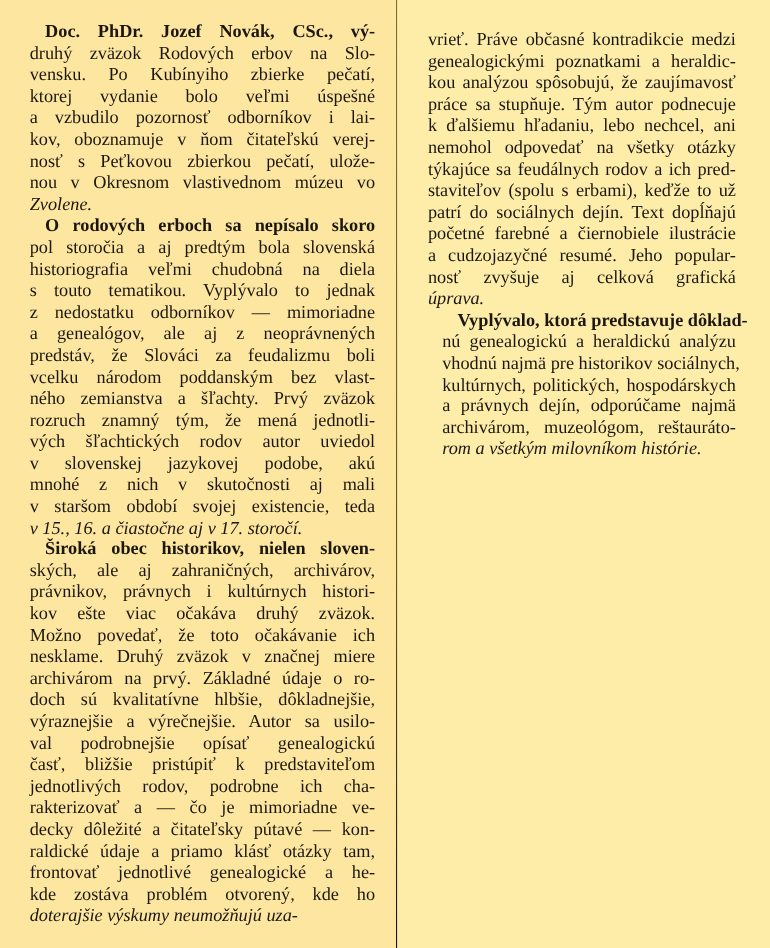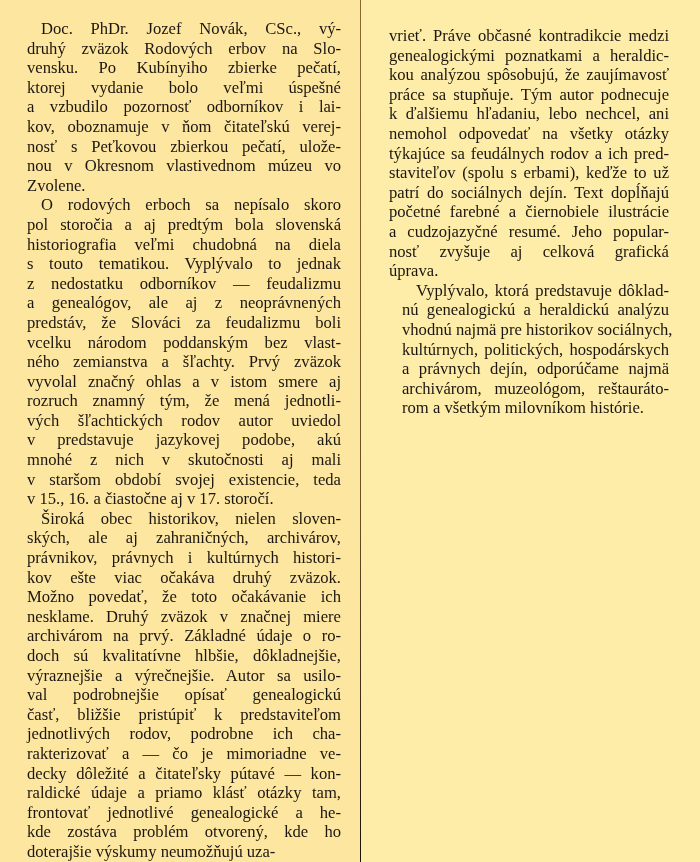--- a/index.html
+++ b/index.html
@@ -45,22 +45,22 @@
       text-indent: 13px;
     }
     .para.continued { text-indent: 0; }
     .line {
       display: block;
       text-align: justify;
       text-align-last: justify;
       white-space: nowrap;
       height: 19.6px;
     }
-    .line.last { text-align-last: left; }
-    .line.indent { padding-left: 14px; }
+    .line.last { text-align-last: left; font-style: italic; }
+    .line.indent { padding-left: 14px; font-weight: bold; }
   </style>
 </head>
 <body>
 
 <div class="page-left"></div>
 <div class="page-right"></div>
 <div class="fold-line"></div>
 
 <div class="column col-left" id="col-left">
     <div class="para">
@@ -72,29 +72,28 @@
       <span class="line">kov, oboznamuje v ňom čitateľskú verej-</span>
       <span class="line">nosť s Peťkovou zbierkou pečatí, ulože-</span>
       <span class="line">nou v Okresnom vlastivednom múzeu vo</span>
       <span class="line last">Zvolene.</span>
     </div>
     <div class="para">
       <span class="line indent">O rodových erboch sa nepísalo skoro</span>
       <span class="line">pol storočia a aj predtým bola slovenská</span>
       <span class="line">historiografia veľmi chudobná na diela</span>
       <span class="line">s touto tematikou. Vyplývalo to jednak</span>
-      <span class="line">z nedostatku odborníkov — feudalizmu</span>
+      <span class="line">z nedostatku odborníkov — mimoriadne</span>
       <span class="line">a genealógov, ale aj z neoprávnených</span>
       <span class="line">predstáv, že Slováci za feudalizmu boli</span>
       <span class="line">vcelku národom poddanským bez vlast-</span>
       <span class="line">ného zemianstva a šľachty. Prvý zväzok</span>
-      <span class="line">vyvolal značný ohlas a v istom smere aj</span>
       <span class="line">rozruch znamný tým, že mená jednotli-</span>
       <span class="line">vých šľachtických rodov autor uviedol</span>
-      <span class="line">v predstavuje jazykovej podobe, akú</span>
+      <span class="line">v slovenskej jazykovej podobe, akú</span>
       <span class="line">mnohé z nich v skutočnosti aj mali</span>
       <span class="line">v staršom období svojej existencie, teda</span>
       <span class="line last">v 15., 16. a čiastočne aj v 17. storočí.</span>
     </div>
     <div class="para">
       <span class="line indent">Široká obec historikov, nielen sloven-</span>
       <span class="line">ských, ale aj zahraničných, archivárov,</span>
       <span class="line">právnikov, právnych i kultúrnych histori-</span>
       <span class="line">kov ešte viac očakáva druhý zväzok.</span>
       <span class="line">Možno povedať, že toto očakávanie ich</span>

